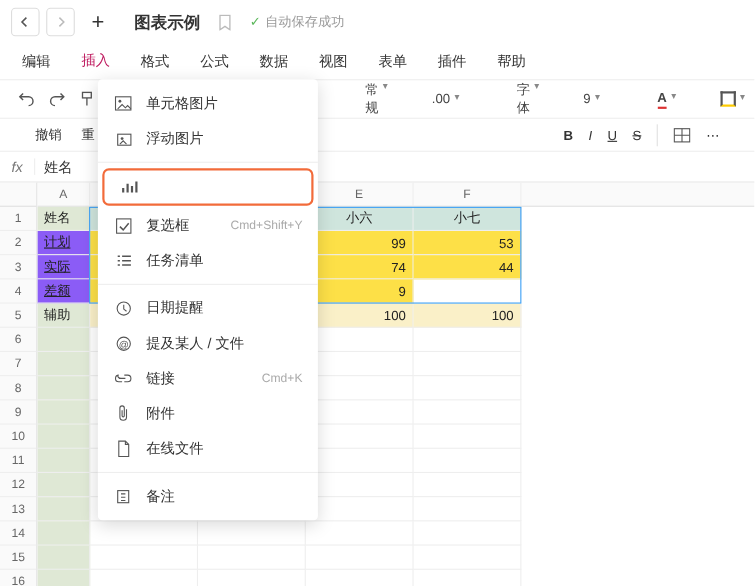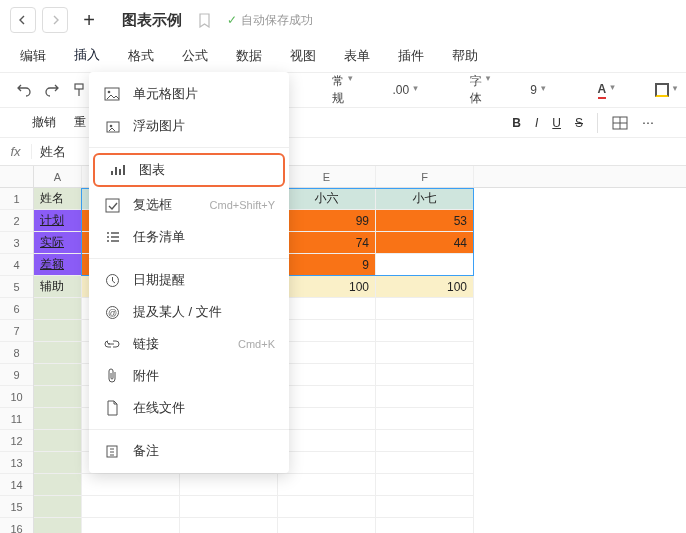--- a/index.html
+++ b/index.html
@@ -10,21 +10,21 @@
   .nav-btn { width: 26px; height: 26px; border: 1px solid #ddd; border-radius: 4px; background: #fff; display: flex; align-items: center; justify-content: center; cursor: pointer; color:#555; }
   .plus-btn { width: 30px; height: 30px; display: flex; align-items: center; justify-content: center; font-size: 20px; color:#333; cursor: pointer; }
   .doc-title { font-weight: 700; font-size: 15px; margin-left: 12px; }
   .bookmark { margin-left: 10px; color:#bbb; }
   .autosave { margin-left: 10px; font-size: 12px; color:#999; display:flex; align-items:center; gap:4px;}
   .autosave .check { color:#5cb85c; font-size:12px; }
 
   
   .menubar { display:flex; align-items:center; height: 32px; padding: 0 20px; gap: 28px; font-size:13px; }
   .menubar span { cursor:pointer; }
-  .menubar .active { color:#0f172a; border-bottom:2px solid transparent; }
+  .menubar .active { color:#be185d; border-bottom:2px solid transparent; }
 
   
   .toolbar { display:flex; align-items:center; height: 36px; padding: 0 16px; gap: 12px; border-top:1px solid #eee; border-bottom:1px solid #eee;}
   .tool-ico { width:24px; height:24px; display:flex; align-items:center; justify-content:center; color:#555; cursor:pointer; }
   .tool-sep { width:1px; height:20px; background:#e0e0e0; }
   .tool-drop { display:flex; align-items:flex-start; gap:4px; cursor:pointer; color:#444; font-size:12px;margin-left:28px;}
   .dropdown-caret { font-size:9px; color:#888; }
   .underline-a { border-bottom: 2px solid #d33; padding-bottom:1px;}
   .fill-swatch { width:14px; height:14px; border:2px solid #555; border-bottom-color:#fc0; display:inline-block;}
   .align-btn { width:26px; height:26px; background:#f0f0f0; border-radius:3px; display:flex; align-items:center; justify-content:center;}
@@ -47,21 +47,21 @@
   .gridright { flex:1; overflow:hidden;}
   .colheads { display:flex; height:22px; background:#fafafa; border-bottom:1px solid #e0e0e0;}
   .colhead { flex:0 0 98px; text-align:center; font-size:11px; color:#666; border-right:1px solid #eee; line-height:22px;}
   .colhead:first-child { flex:0 0 48px; }
   .rows { }
   .row { display:flex; height:22px; }
   .cell { flex:0 0 98px; border-right:1px solid #eee; border-bottom:1px solid #eee; padding:0 6px; font-size:12px; display:flex; align-items:center; justify-content:flex-end; color:#222;}
   .cell.colA { flex:0 0 48px; justify-content:flex-start; background:#dfe8d5; font-size:12px;}
   .row.r1 .cell { background:#cfe5dd; justify-content:center;}
   .row.r1 .cell.colA { background:#dfe8d5; justify-content:flex-start;}
-  .row.r2 .cell, .row.r3 .cell, .row.r4 .cell { background:#f97316; }
+  .row.r2 .cell, .row.r3 .cell, .row.r4 .cell { background:#fde047; }
   .row.r2 .cell.colA, .row.r3 .cell.colA, .row.r4 .cell.colA { background:#8b5cf6;text-decoration:underline;}
   .row.r5 .cell { background:#faf0c8; }
   .row.r5 .cell.colA { background:#dfe8d5;}
   .selection-border { position:absolute; border:1px solid #3a9ff5; pointer-events:none;}
 
   
   .dropdown { position:absolute; left:89px; top:72px; width:200px; background:#fff; box-shadow: 0 4px 16px rgba(0,0,0,.15); border-radius:4px; padding:6px 0; z-index:100;}
   .menu-item { display:flex; align-items:center; height:32px; padding:0 14px; gap:12px; cursor:pointer; font-size:13px; color:#333;}
   .menu-item .mi-icon { width:18px; height:18px; display:flex; align-items:center; justify-content:center; color:#555; font-size:14px; flex-shrink:0;}
   .menu-item .mi-label { flex:1; }
@@ -355,21 +355,20 @@
       </span>
       <span class="mi-label">浮动图片</span>
     </div>
     <div class="menu-sep"></div>
     <div class="menu-item highlight">
       <span class="mi-icon">
         <svg width="16" height="14">
           <path d="M2 12V8M6 12V4M10 12V6M14 12V2" stroke="#555" stroke-width="2"></path>
         </svg>
       </span>
-      <span class="mi-label">图表</span>
     </div>
     <div class="menu-item">
       <span class="mi-icon">
         <svg width="15" height="15">
           <rect x="1" y="1" width="13" height="13" fill="none" stroke="#555"></rect>
           <path d="M4 8l3 3 5-6" fill="none" stroke="#555" stroke-width="1.4"></path>
         </svg>
       </span>
       <span class="mi-label">复选框</span>
       <span class="mi-shortcut">Cmd+Shift+Y</span>

